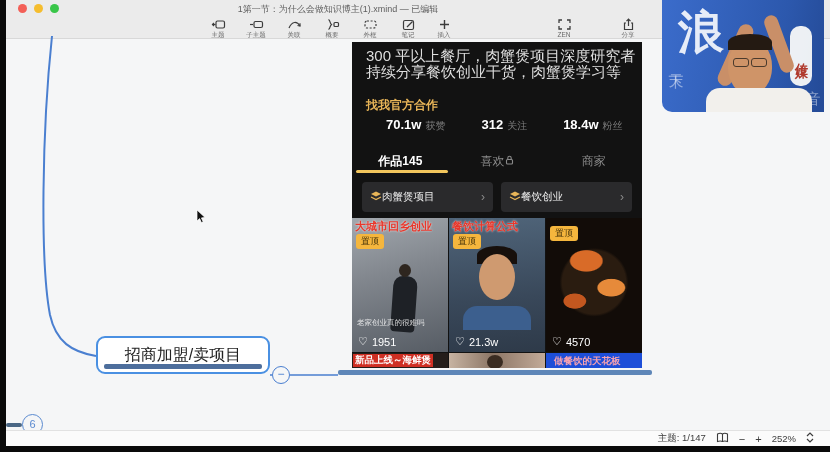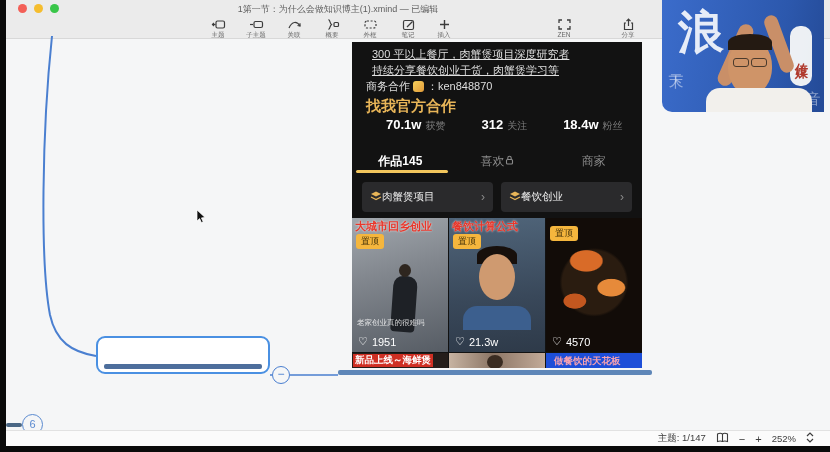--- a/index.html
+++ b/index.html
@@ -27,24 +27,24 @@
     font-size:16px; color:#222; z-index:2; }
   .map-node .underbar { position:absolute; left:6px; right:6px; bottom:3px; height:5px; background:#4d6e9c; border-radius:2px; }
   .collapse-btn { position:absolute; left:266px; top:366px; width:18px; height:18px; border:1.5px solid #4a7fd0;
     border-radius:50%; background:#f5f6f7; color:#4a7fd0; font-size:12px; line-height:14px; text-align:center; z-index:2; }
   .branch-count { position:absolute; left:16px; top:414px; width:21px; height:21px; border:1.5px solid #5a8ad0;
     border-radius:50%; color:#5a8ad0; font-size:11px; line-height:18px; text-align:center; background:#f5f6f7; }
   .branch-stub { position:absolute; left:0; top:423px; width:16px; height:4px; background:#4a6785; border-radius:2px; }
 
   
   .douyin { position:absolute; left:346px; top:42px; width:290px; height:326px; background:#121212; overflow:hidden; color:#e0e0e0; z-index:1; }
-  .bio { position:absolute; left:20px; font-size:11px; color:#dedede; white-space:nowrap;text-decoration:underline; }
+  .bio { position:absolute; left:14px; font-size:15px; color:#dedede; white-space:nowrap; }
   .contact-row { position:absolute; left:14px; top:37px; font-size:11px; color:#dedede; display:flex; align-items:center; gap:3px; }
   .contact-icon { width:11px; height:11px; border-radius:3px; background:linear-gradient(135deg,#f7d25c,#e09a3a); display:inline-block; }
-  .official-link { position:absolute; left:14px; top:55px; font-size:15px; color:#e8b558; font-weight:bold; }
+  .official-link { position:absolute; left:14px; top:55px; font-size:12px; color:#e8b558; font-weight:bold; }
   .stats { position:absolute; left:14px; top:75px; display:flex; gap:16px; align-items:baseline; }
   .stat { display:flex; gap:4px; align-items:baseline;margin-left:20px; }
   .stat b { font-size:13px; color:#fff; }
   .stat span { font-size:10px; color:#7b7b7b; }
   .tabs { position:absolute; left:0; top:102px; width:100%; height:28px; display:flex; }
   .tab { flex:1; text-align:center; font-size:12px; color:#8a8a8a; padding-top:6px; display:flex; justify-content:center; gap:0; align-items:center; }
   .tab.active { color:#fff; font-weight:bold; }
   .tab-underline { position:absolute; left:4px; top:128px; width:92px; height:3px; background:#f2c55c; border-radius:2px; }
   .collections { position:absolute; left:10px; top:140px; width:270px; height:30px; display:flex; gap:8px; }
   .coll-btn { flex:1; background:#2a2a2c; border-radius:4px; display:flex; align-items:center; padding:0 8px; }
@@ -204,32 +204,28 @@
     <svg class="branch-svg">
       <path d="M46 36 C36 130 34 262 44 315 C50 342 66 352 90 356" fill="none" stroke="#4a7fd0" stroke-width="2"></path>
       <path d="M264 375 H266 M284 375 H332" fill="none" stroke="#4a7fd0" stroke-width="1.5"></path>
       <rect x="332" y="370" width="314" height="5" rx="2" fill="#5e86b8"></rect>
     </svg>
 
     <div class="branch-stub"></div>
     <div class="branch-count">6</div>
 
     <div class="map-node">
+      <span>招商加盟/卖项目</span>
       <span class="underbar"></span>
     </div>
     <div class="collapse-btn">−</div>
 
     <div class="douyin">
       <div class="bio" style="top:5px">300 平以上餐厅，肉蟹煲项目深度研究者</div>
       <div class="bio" style="top:21px">持续分享餐饮创业干货，肉蟹煲学习等</div>
-      <div class="contact-row">
-        <span>商务合作</span>
-        <span class="contact-icon"></span>
-        <span>：ken848870</span>
-      </div>
       <div class="official-link">找我官方合作</div>
 
       <div class="stats">
         <div class="stat">
           <b>70.1w</b>
           <span>获赞</span>
         </div>
         <div class="stat">
           <b>312</b>
           <span>关注</span>

